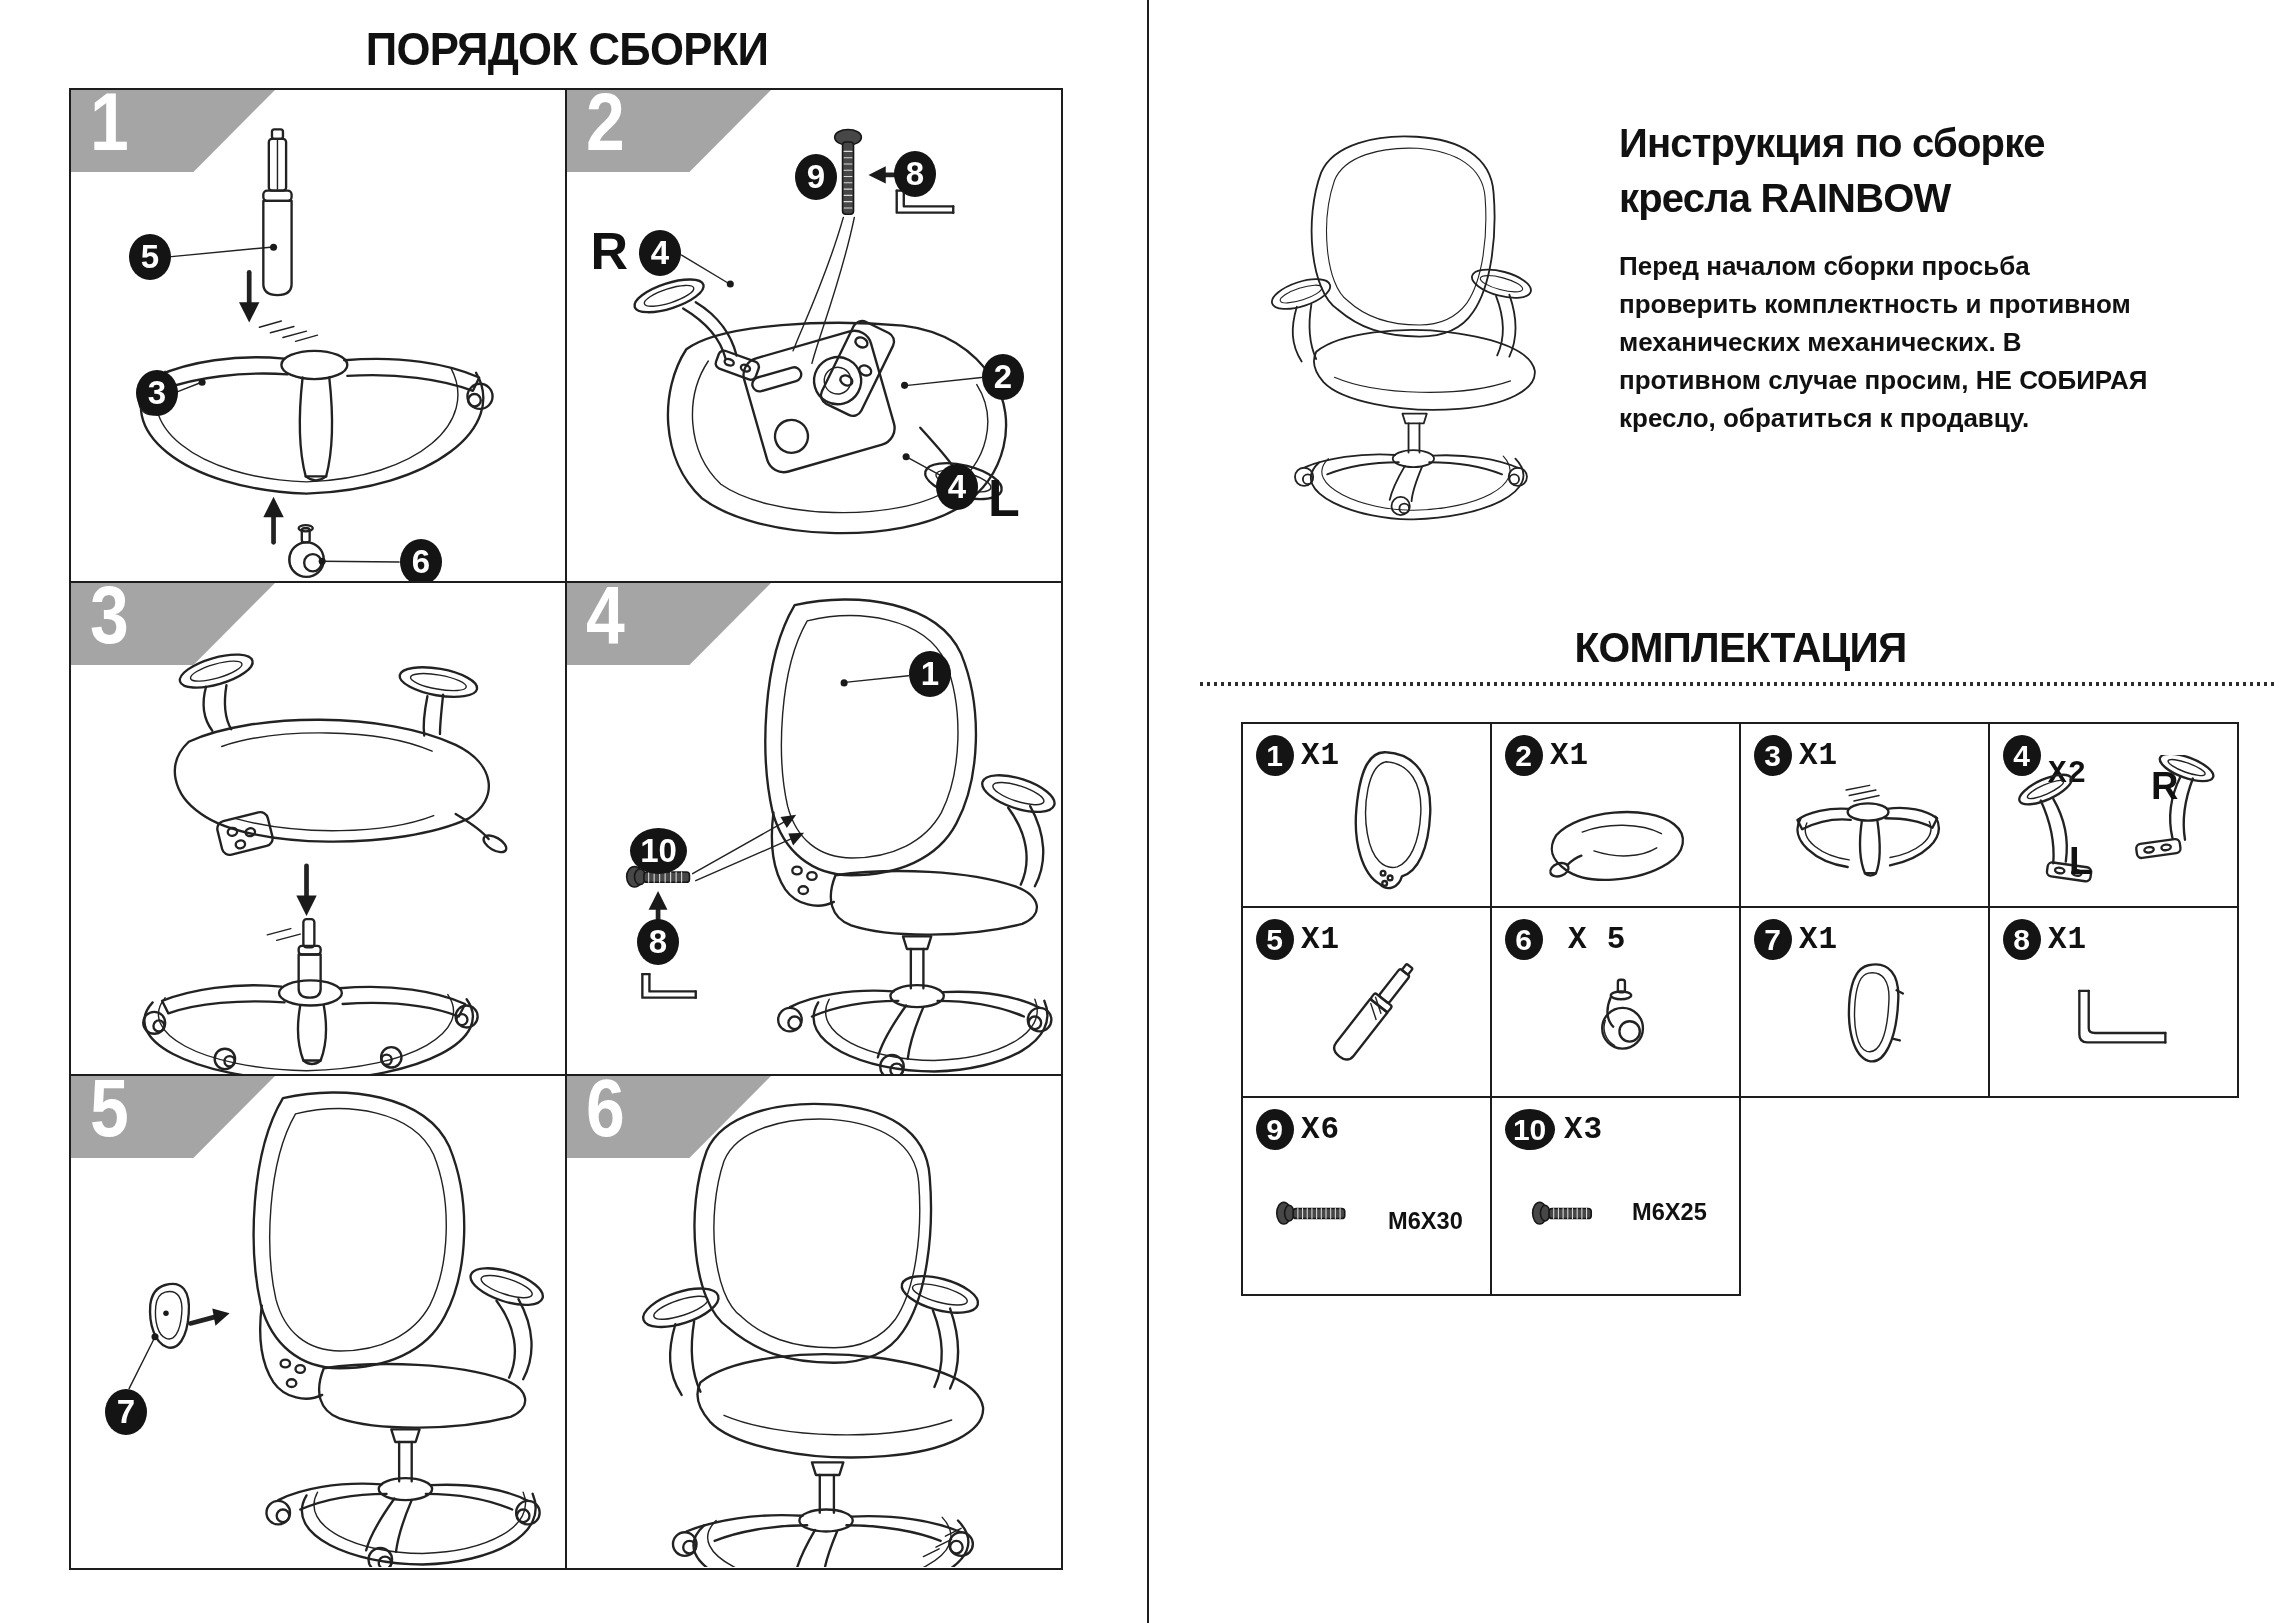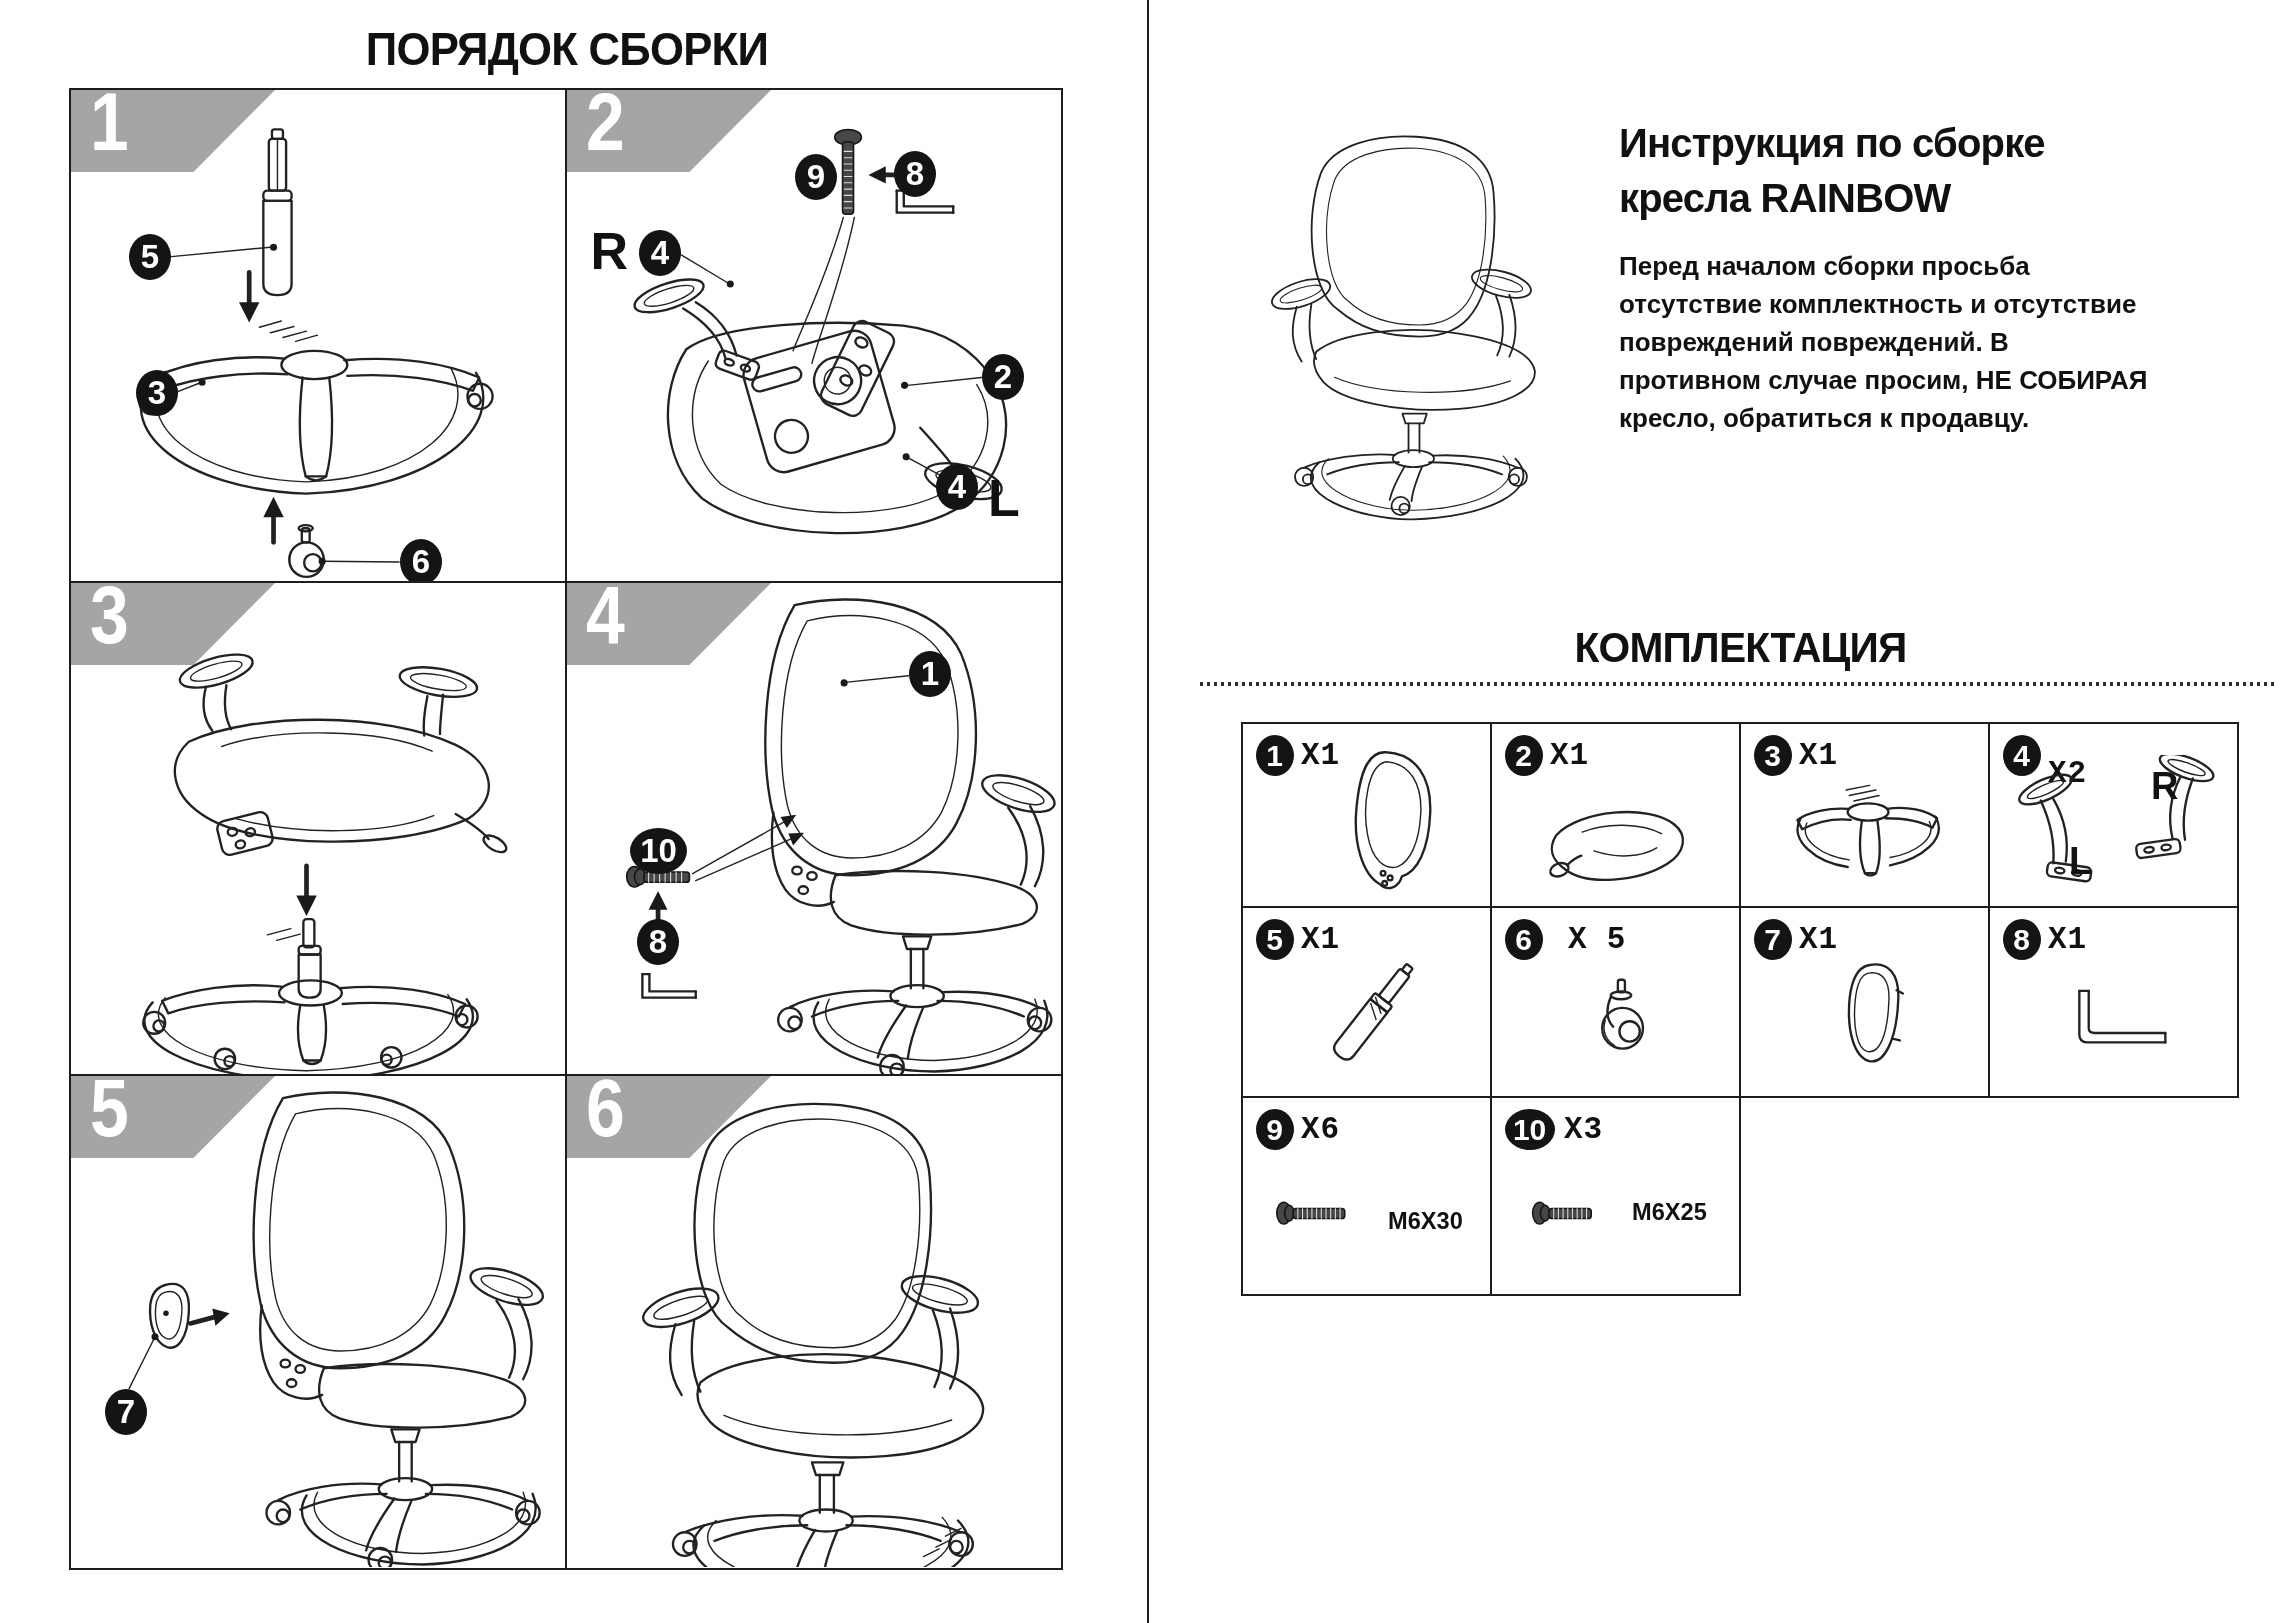--- a/index.html
+++ b/index.html
@@ -386,22 +386,22 @@
   </g>
 </svg>
 
 <div class="heading">
   <div>Инструкция по сборке</div>
   <div>кресла RAINBOW</div>
 </div>
 
 <div class="intro">
   <div>Перед началом сборки просьба</div>
-  <div>отсутствие комплектность и отсутствие</div>
-  <div>повреждений повреждений. В</div>
+  <div>проверить комплектность и противном</div>
+  <div>механических механических. В</div>
   <div>противном случае просим, НЕ СОБИРАЯ</div>
   <div>кресло, обратиться к продавцу.</div>
 </div>
 
 <div class="section-title">КОМПЛЕКТАЦИЯ</div>
 <div class="dotted"></div>
 
 <div class="cell" style="left:1241px;top:722px;width:251px;height:186px">
   <div class="badge" style="left:12.6px;top:11px">1</div>
   <div class="qty" style="left:58px;top:14px">X1</div>

